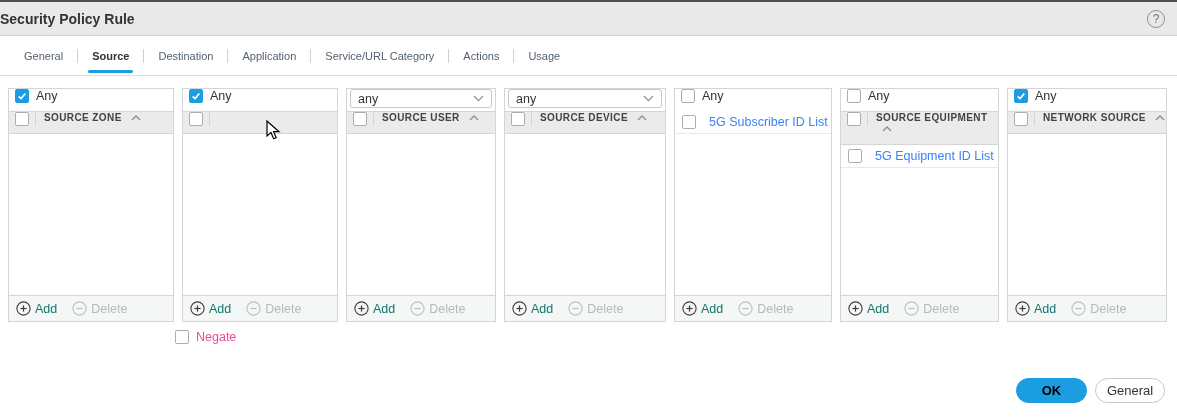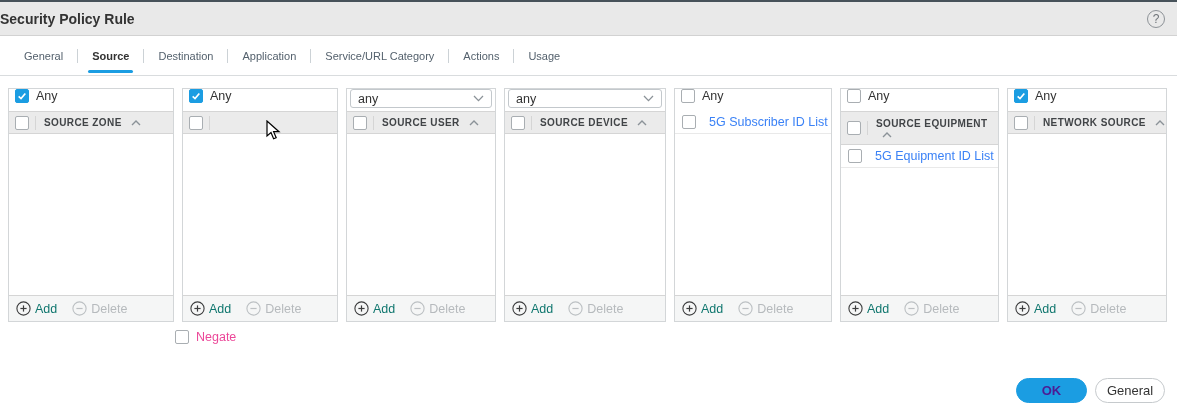--- a/index.html
+++ b/index.html
@@ -34,21 +34,21 @@
 
   .cb { width:14px; height:14px; border:1px solid #a9aeb2; border-radius:2px; background:#fff;
         display:inline-flex; align-items:center; justify-content:center; flex:none; cursor:pointer; }
   .cb.checked { background:var(--accent); border-color:var(--accent); }
 
   .select { width:100%; height:19px; border:1px solid #c3c8cc; border-radius:3px; background:#fff;
             display:flex; align-items:center; padding:0 7px; font-size:12.5px; color:#333; cursor:pointer; }
   .select .chev { margin-left:auto; }
 
   .hdr { height:23px; background:#ebebeb; border-top:1px solid #d5d5d5; border-bottom:1px solid #d5d5d5;
-         display:flex; align-items:center; flex:none; cursor:pointer; }
+         display:flex; align-items:flex-start; flex:none; cursor:pointer; }
   .hdr.tall { height:34px; }
   .hdrcb { width:27px; display:flex; align-items:center; justify-content:center;
            border-right:1px solid #d5d5d5; flex:none; }
   .hdrtitle { font-size:10px; font-weight:700; letter-spacing:.4px; color:#414447; white-space:nowrap; }
   .hdrline { display:flex; align-items:center; padding-left:8px; }
   .hdrline .caret { margin-left:9px; }
   .hdrstack { display:flex; flex-direction:column; justify-content:center; padding-left:8px; }
   .hdrstack .caret { margin-left:6px; margin-top:3px; }
 
   .item { height:23px; display:flex; align-items:center; border-bottom:1px solid #e9e9e9; flex:none; }
@@ -62,21 +62,21 @@
   .footbtn { display:flex; align-items:center; gap:4px; font-size:12.5px; cursor:pointer; }
   .footbtn.add { color:#0f766e; }
   .footbtn.del { color:#b6babd; cursor:default; }
 
   .negate { position:absolute; left:175px; top:330px; display:flex; align-items:center; cursor:pointer; }
   .negate .nlbl { margin-left:7px; font-size:12.5px; color:#ec4899; }
 
   .btn { position:absolute; top:378px; height:25px; border-radius:13px; font-size:13px;
          font-family:inherit; cursor:pointer; }
   .btn.ok { left:1016px; width:71px; background:var(--accent); border:1px solid var(--accent);
-            color:#4c1d95; font-weight:700; }
+            color:#000000; font-weight:700; }
   .btn.cancel { left:1095px; width:70px; background:#fff; border:1px solid #c6cacd; color:#333; }
 
   .cursor { position:absolute; left:266px; top:120px; pointer-events:none; }
 </style>
 </head>
 <body>
 
 <div class="screen">
   <div class="top-strip"></div>
 

